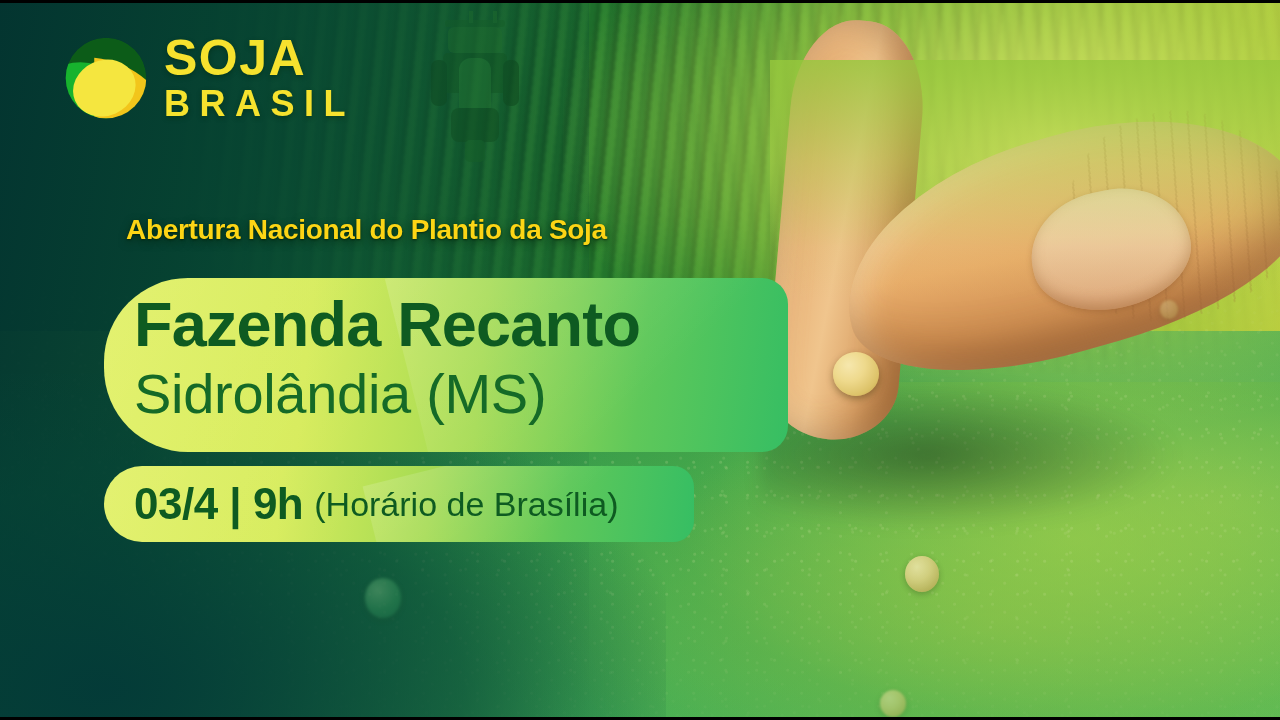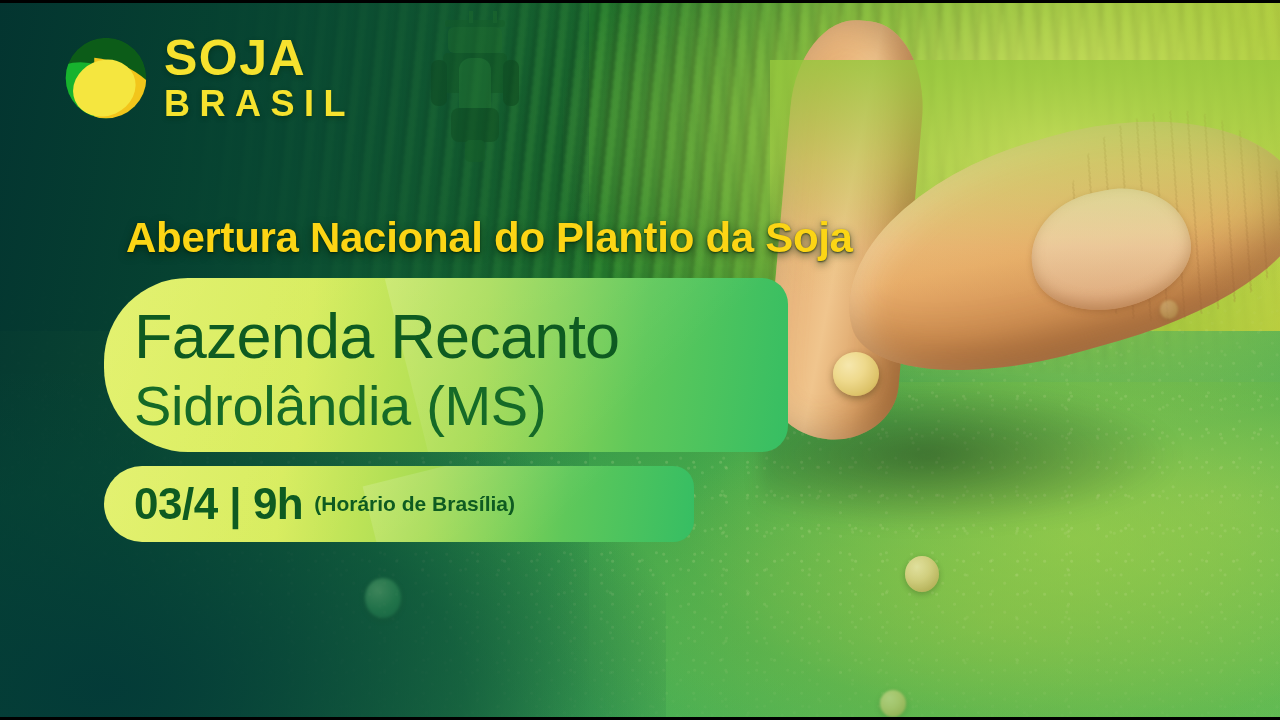--- a/index.html
+++ b/index.html
@@ -169,21 +169,21 @@
     text-shadow:0 2px 5px rgba(0,40,10,.45);
   }
   .logo-brasil{
     font-size:36px; font-weight:800; color:#F6E22E; letter-spacing:9.5px; margin-top:3px;
     text-shadow:0 2px 5px rgba(0,40,10,.45);
   }
 
   
   .headline{
     position:absolute; left:126px; top:214px; z-index:30;
-    font-size:42px; font-weight:800; color:#FCD515; letter-spacing:-.3px;
+    font-size:28px; font-weight:800; color:#FCD515; letter-spacing:-.3px;
     text-shadow:0 3px 9px rgba(0,35,10,.62), 0 1px 2px rgba(0,30,8,.7);
     white-space:nowrap;
   }
 
   .panel{
     position:absolute; z-index:25;
     background:
       linear-gradient(118deg, rgba(255,255,255,.10) 0%, rgba(255,255,255,0) 46%),
       linear-gradient(96deg, #E0F061 0%, #D7EC5C 30%, #A5DB53 55%, #5FC85A 78%, #36BE63 100%);
     overflow:hidden;
@@ -195,40 +195,40 @@
     pointer-events:none;
   }
 
   
   .panel-name{
     left:104px; top:278px; width:684px; height:174px;
     border-radius:84px 26px 26px 84px;
   }
   .panel-name .inner{ position:relative; z-index:2; padding:14px 0 0 30px; }
   .farm-name{
-    font-size:63px; font-weight:400; color:#0E5B21; letter-spacing:-.8px; line-height:1.02;margin-top:12px;
+    font-size:63px; font-weight:700; color:#0E5B21; letter-spacing:-.8px; line-height:1.02;
   }
   .farm-city{
     font-size:56px; font-weight:400; color:#156A27; letter-spacing:-.3px; line-height:1.22; margin-top:4px;
   }
 
   
   .panel-date{
     left:104px; top:466px; width:590px; height:76px;
     border-radius:40px 22px 22px 40px;
   }
   .panel-date .inner{
     position:relative; z-index:2; height:100%;
     display:flex; align-items:center; padding-left:30px; gap:0;
   }
   .date-main{
     font-size:44px; font-weight:800; color:#0E5B21; letter-spacing:-.5px; white-space:nowrap;
   }
   .date-tz{
-    font-size:21px; font-weight:700; color:#0E5B21; margin-left:11px; white-space:nowrap;
+    font-size:34px; font-weight:400; color:#0E5B21; margin-left:11px; white-space:nowrap;
   }
 
   
   .edge-top{ position:absolute; left:0; top:0; width:100%; height:3px; background:#000; z-index:60; }
   .edge-bottom{ position:absolute; left:0; bottom:0; width:100%; height:3px; background:#000; z-index:60; }
 </style>
 </head>
 <body>
 
 <div class="stage">

